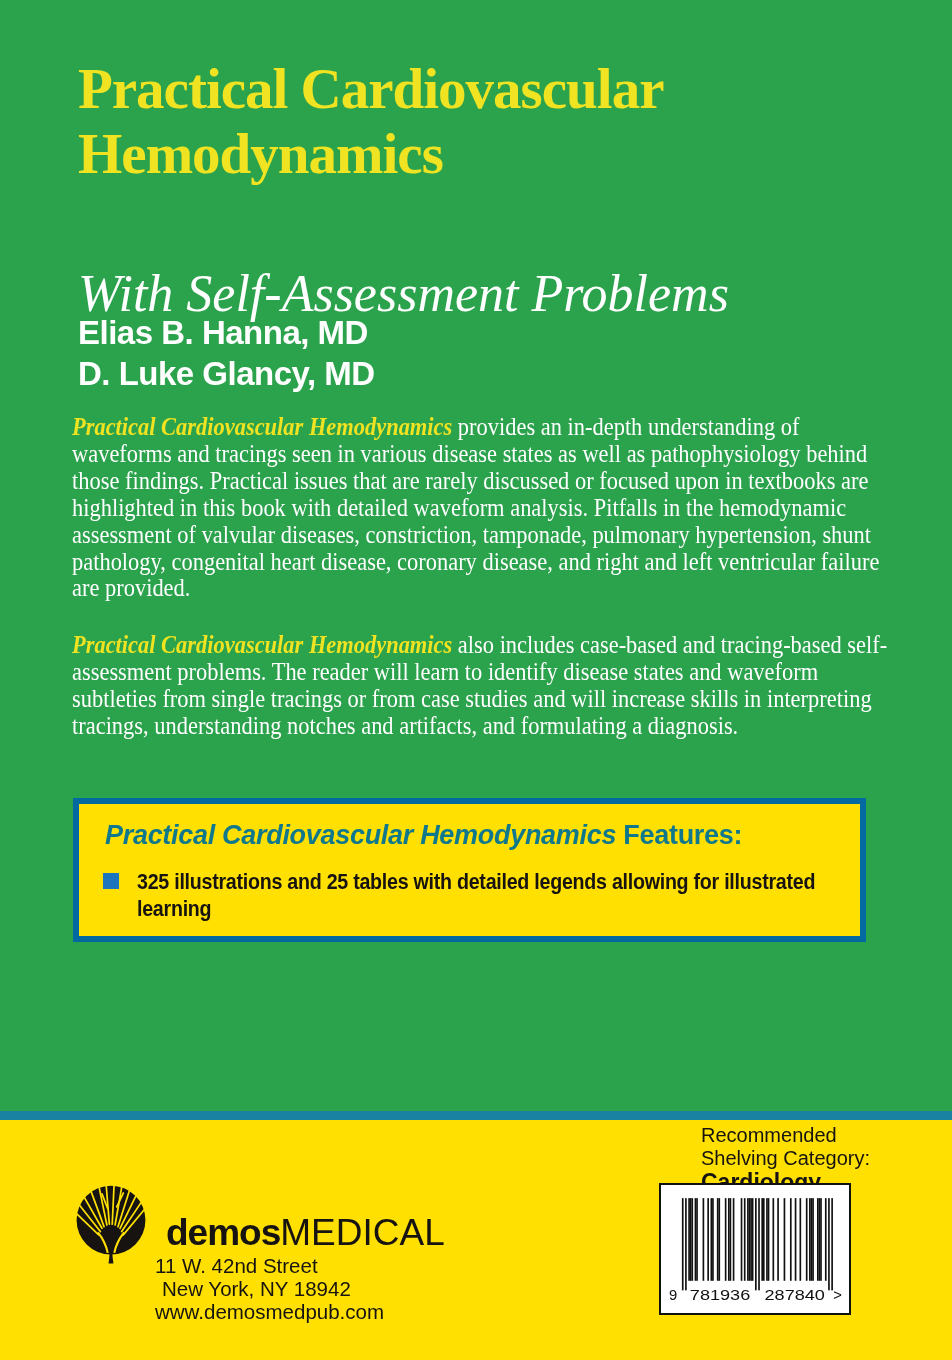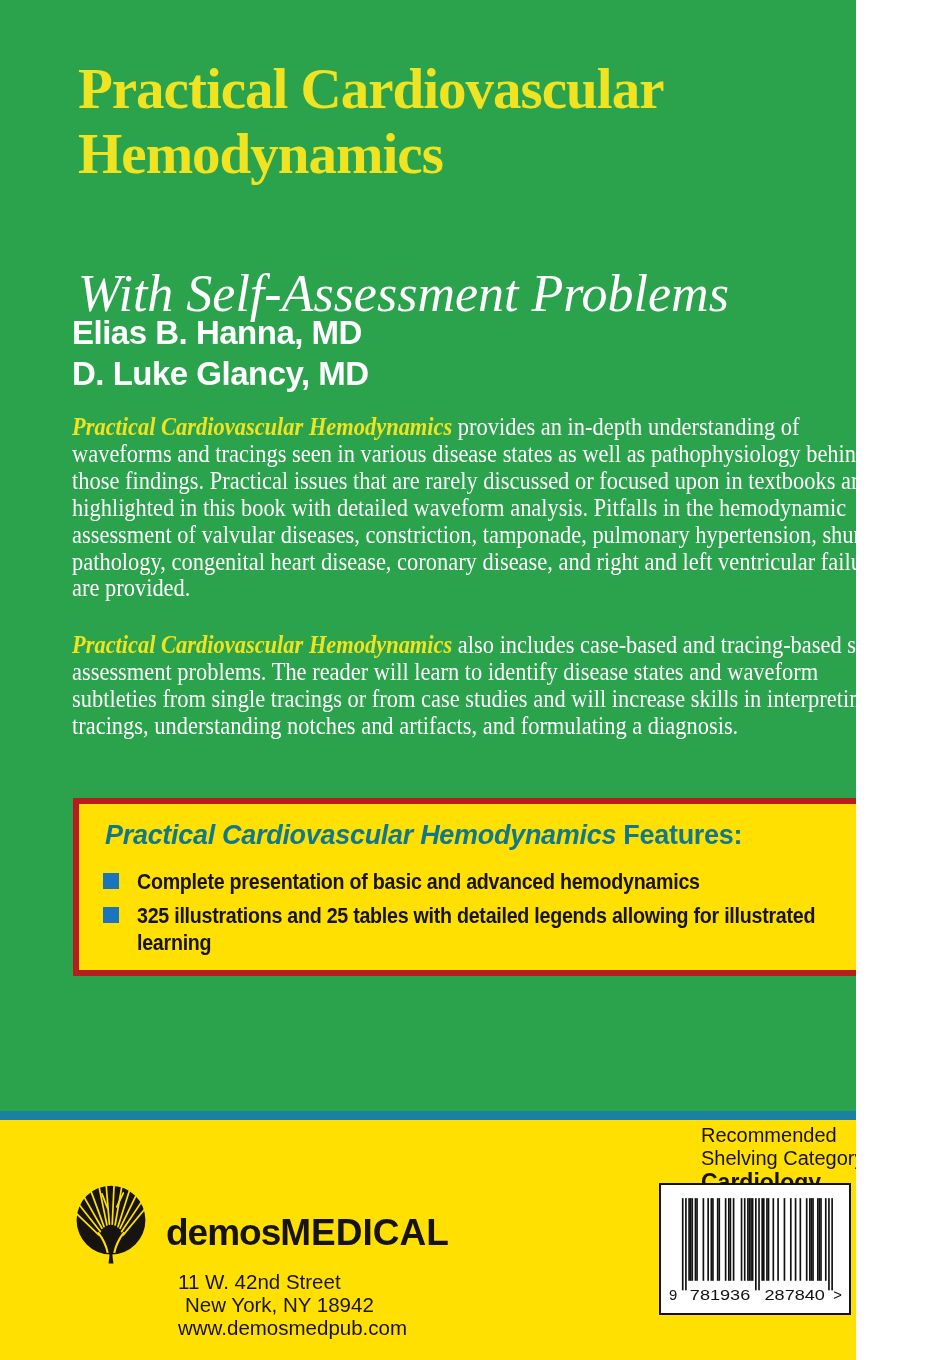--- a/index.html
+++ b/index.html
@@ -1,53 +1,53 @@
 <!DOCTYPE html>
 <html><head>
 <meta charset="utf-8">
 <style>
   html,body{margin:0;padding:0;background:#fff;}
-  .cover{position:relative;width:856px;height:1360px;background:#2BA24C;overflow:hidden;
+  .cover{position:relative;width:952px;height:1360px;background:#2BA24C;overflow:hidden;
          font-family:"Liberation Serif",serif;}
 
   
   .title{position:absolute;top:56px;left:78px;width:640px;
          font-weight:bold;font-size:57px;line-height:65px;color:#F0E321;letter-spacing:-1px;}
   .subtitle{position:absolute;top:264px;left:78px;font-style:italic;font-size:52px;color:#FFFFFF;}
-  .authors{position:absolute;top:312px;left:72px;font-family:"Liberation Sans",sans-serif;
+  .authors{position:absolute;top:312px;left:78px;font-family:"Liberation Sans",sans-serif;
            font-weight:bold;font-size:33px;line-height:41px;color:#FFFFFF;letter-spacing:-0.5px;}
   .body-par{position:absolute;left:72px;width:900px;font-size:24.5px;line-height:26.9px;color:#FFFFFF;
             transform:scaleX(0.916);transform-origin:0 0;margin:0;}
   .p1{top:414px;} .p2{top:632px;}
   .lead{font-style:italic;font-weight:bold;color:#F0E321;}
 
   
   .features{position:absolute;top:798px;left:73px;width:793px;box-sizing:border-box;
-            background:#FFE000;border:6px solid #b91c1c;padding:14px 24px 14px 22px;}
+            background:#FFE000;border:6px solid #0369a1;padding:14px 24px 14px 22px;}
   .features-heading{font-family:"Liberation Sans",sans-serif;font-weight:bold;font-size:27px;
                     line-height:31px;color:#10788C;margin:2px 0 17px 4px;letter-spacing:-0.3px;}
   .features-heading .it{font-style:italic;}
   .features-list{list-style:none;margin:0;padding:0;font-family:"Liberation Sans",sans-serif;
                  font-weight:bold;font-size:22.5px;line-height:27px;color:#161310;}
   .features-list li{position:relative;padding-left:36px;}
   .features-list li + li{margin-top:7px;}
   .sq{position:absolute;left:2px;top:5px;width:16px;height:16px;background:#1C75BC;}
   .li-text{display:inline-block;width:800px;transform:scaleX(0.873);transform-origin:0 0;
            letter-spacing:-0.3px;}
 
   
   .stripe{position:absolute;top:1111px;left:0;width:952px;height:9px;background:#1981A2;}
   .band{position:absolute;top:1120px;left:0;width:952px;height:240px;background:#FFE000;}
   .tree{position:absolute;left:74px;top:64px;}
   .brand{position:absolute;left:166px;top:92px;font-family:"Liberation Sans",sans-serif;
          font-size:37px;color:#161310;white-space:nowrap;}
   .brand-bold{font-weight:bold;letter-spacing:-1px;}
-  .brand-light{font-weight:bold;letter-spacing:0px;}
-  .address{position:absolute;left:178px;top:134px;font-family:"Liberation Sans",sans-serif;
-           font-size:20.5px;line-height:23px;color:#161310;margin-top:16px;}
+  .brand-light{font-weight:normal;letter-spacing:0px;}
+  .address{position:absolute;left:155px;top:134px;font-family:"Liberation Sans",sans-serif;
+           font-size:20.5px;line-height:23px;color:#161310;}
   .addr2{padding-left:7px;}
   .shelving{position:absolute;left:681px;top:4px;font-family:"Liberation Sans",sans-serif;
             font-size:20px;line-height:23px;color:#161310;margin-left:20px;}
   .shelving-cat{font-weight:bold;font-size:23px;margin-top:1px;}
   .barcode{position:absolute;left:659px;top:63px;width:192px;height:132px;box-sizing:border-box;
            background:#FFFFFF;border:2px solid #111;display:flex;align-items:center;justify-content:center;}
   .bc-svg{display:block;}
 </style>
 </head>
 <body>
@@ -61,21 +61,20 @@
     <div>D. Luke Glancy, MD</div>
   </div>
 
   <p class="body-par p1"><span class="lead">Practical Cardiovascular Hemodynamics</span><span> provides an in-depth understanding of waveforms and tracings seen in various disease states as well as pathophysiology behind those findings. Practical issues that are rarely discussed or focused upon in textbooks are highlighted in this book with detailed waveform analysis. Pitfalls in the hemodynamic assessment of valvular diseases, constriction, tamponade, pulmonary hypertension, shunt pathology, congenital heart disease, coronary disease, and right and left ventricular failure are provided.</span></p>
 
   <p class="body-par p2"><span class="lead">Practical Cardiovascular Hemodynamics</span><span> also includes case-based and tracing-based self-assessment problems. The reader will learn to identify disease states and waveform subtleties from single tracings or from case studies and will increase skills in interpreting tracings, understanding notches and artifacts, and formulating a diagnosis.</span></p>
 
   <div class="features">
     <div class="features-heading"><span class="it">Practical Cardiovascular Hemodynamics</span><span> Features:</span></div>
     <ul class="features-list">
-      <li><span class="sq"></span><span class="li-text">Complete presentation of basic and advanced hemodynamics</span></li>
       <li><span class="sq"></span><span class="li-text">325 illustrations and 25 tables with detailed legends allowing for illustrated learning</span></li>
     </ul>
   </div>
 
   <div class="stripe"></div>
 
   <div class="band">
 
     <svg class="tree" width="74" height="82" viewBox="0 0 90 100">
       <circle cx="45" cy="44" r="42" fill="#161310"></circle>

